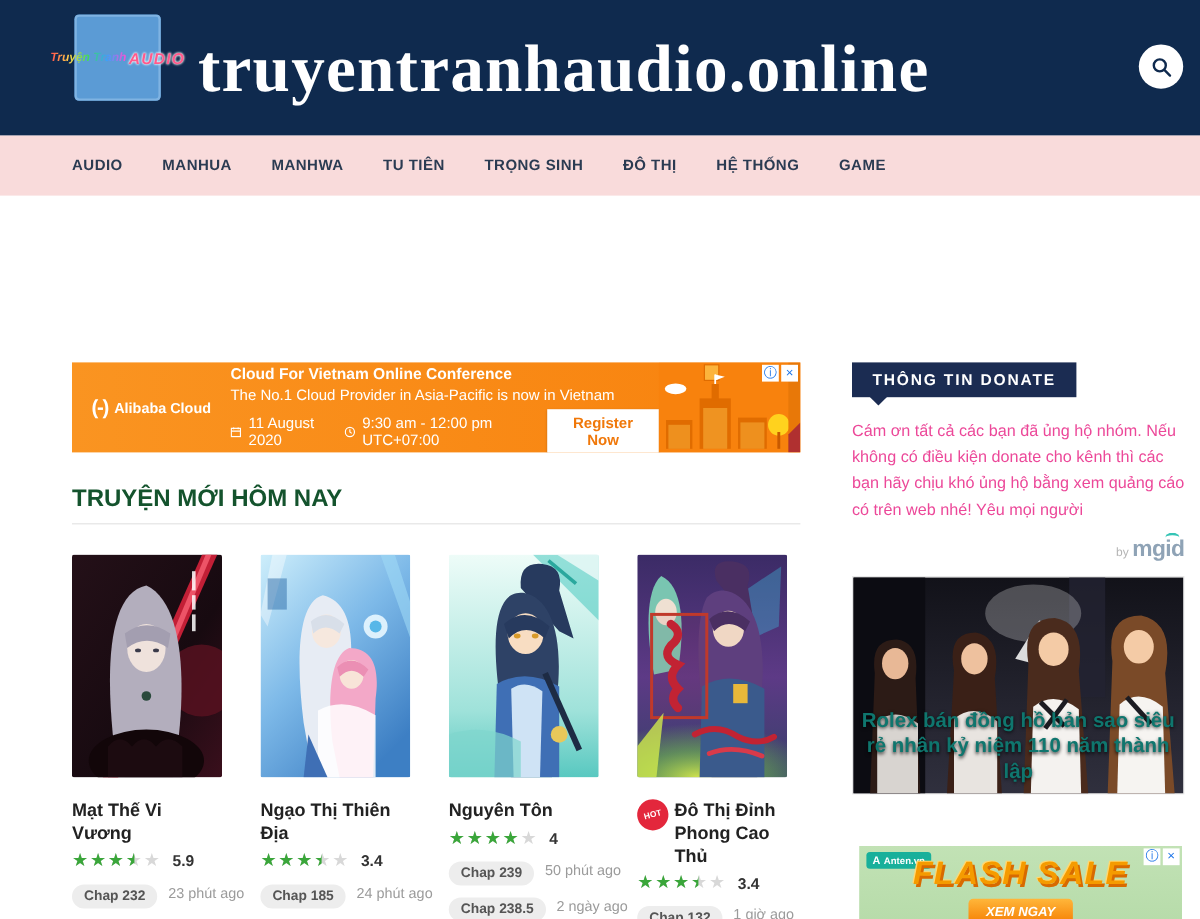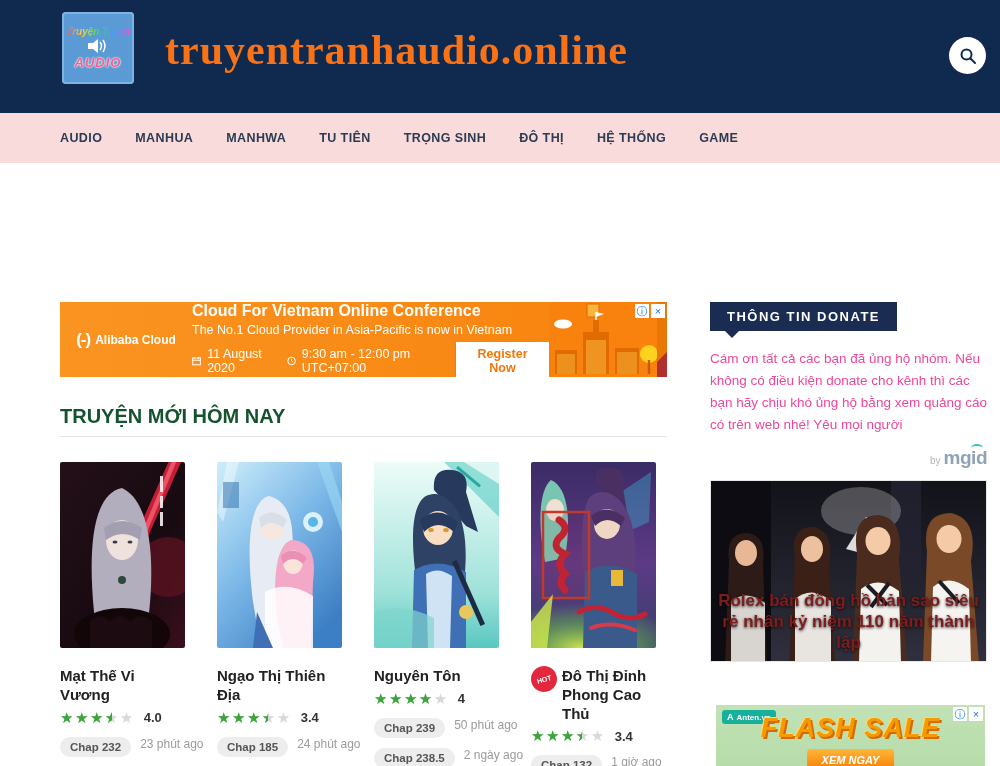--- a/index.html
+++ b/index.html
@@ -3,50 +3,50 @@
 <meta charset="utf-8">
 <style>
   * { margin:0; padding:0; box-sizing:border-box; }
   html,body { background:#fff; }
   body { font-family:"Liberation Sans", sans-serif; }
   .page { position:relative; width:1000px; height:766px; background:#fff; overflow:hidden; }
 
   
   .header { position:absolute; left:0; top:0; width:1000px; height:113px; background:#0f2a4e; }
   .logo-box { position:absolute; left:62px; top:12px; width:72px; height:72px; background:#5b9bd5;
-              border-radius:4px; box-shadow:0 0 0 2px #7fb3e2 inset; display:flex; flex-direction:column;
+              border-radius:4px; box-shadow:0 0 0 2px #7fb3e2 inset; display:flex; flex-direction:row;
               align-items:center; justify-content:center; gap:1px; }
   .logo-line1 { font-size:10px; font-weight:bold; font-style:italic; white-space:nowrap;
                 background:linear-gradient(90deg,#ff4d4d,#ffd24a,#3ddc5a,#3aa0ff,#ff4dd2);
                 -webkit-background-clip:text; background-clip:text; color:transparent; }
   .logo-speaker { width:22px; height:16px; }
   .logo-line2 { font-size:13px; font-weight:bold; font-style:italic; color:#ff5a8c;
                 text-shadow:0 0 2px #fff, 0 0 2px #fff; letter-spacing:1px; }
   .site-title { position:absolute; left:165px; top:26px; font-family:"Liberation Serif", serif;
-                font-weight:bold; font-size:42px; color:#f97316; letter-spacing:1px; }
+                font-weight:bold; font-size:56px; color:#ffffff; letter-spacing:1px; }
   .search-btn { position:absolute; right:14px; top:37px; width:37px; height:37px; border-radius:50%;
                 background:#fff; border:none; display:flex; align-items:center; justify-content:center; cursor:pointer; }
 
   
   .navbar { position:absolute; left:0; top:113px; width:1000px; height:50px; background:#f9dbdb;
             display:flex; align-items:center; }
   .nav-items { display:flex; align-items:center; margin-left:60px; gap:33px; }
   .nav-item { font-size:12.5px; font-weight:bold; color:#2b3b52; letter-spacing:.4px; cursor:pointer; white-space:nowrap; }
   .auth { position:absolute; right:18px; top:10px; display:flex; gap:9px; }
   .auth-btn { border:2px solid #3a4a5c; border-radius:16px; background:transparent; color:#2b3b52;
               font-weight:bold; font-size:12.5px; padding:6px 17px; cursor:pointer; font-family:inherit; }
 
   
   .banner { position:absolute; left:60px; top:302px; width:607px; height:75px;
             background:linear-gradient(90deg,#fa9421,#f8820d); display:flex; align-items:center; overflow:hidden; }
   .banner-logo { width:132px; display:flex; align-items:center; justify-content:center; gap:5px; color:#fff; flex-shrink:0; }
   .banner-logo-mark { font-size:17px; font-weight:bold; letter-spacing:-1px; }
   .banner-logo-text { font-size:12px; font-weight:bold; white-space:nowrap; }
   .banner-mid { flex:1; color:#fff; padding-top:3px; }
-  .banner-title { font-size:16px; font-weight:bold; }
+  .banner-title { font-size:13px; font-weight:bold; }
   .banner-sub { font-size:12.5px; margin-top:3px; }
   .banner-row { display:flex; align-items:center; gap:6px; margin-top:5px; font-size:12.5px; }
   .banner-cta { background:#fff; color:#f0780a; border:none; font-weight:bold; font-size:12.5px;
                 padding:5px 16px; margin-left:14px; cursor:pointer; box-shadow:0 1px 2px rgba(0,0,0,.2); font-family:inherit; }
   .banner-art { width:118px; height:75px; flex-shrink:0; }
   .ad-corner { position:absolute; top:2px; right:2px; display:flex; gap:2px; }
   .ad-corner-ico { width:14px; height:14px; background:#fff; color:#1a73e8; font-size:11px; line-height:14px;
                    text-align:center; cursor:pointer; }
 
   
@@ -79,21 +79,21 @@
   .donate-ribbon::after { content:""; position:absolute; left:14px; bottom:-7px; border-left:8px solid transparent;
                           border-right:8px solid transparent; border-top:8px solid #1b2c52; }
   .donate-text { margin-top:17px; font-size:13.5px; color:#ec4899; line-height:1.62; width:277px; }
   .mgid-row { margin-top:12px; text-align:right; }
   .mgid-by { font-size:10px; color:#b5b5b5; margin-right:3px; }
   .mgid-brand { font-size:19px; font-weight:bold; color:#8fa3b6; letter-spacing:-.5px; position:relative; }
   .mgid-brand::after { content:""; position:absolute; right:4px; top:-3px; width:12px; height:6px;
                        border-top:2px solid #35c4b5; border-radius:50% 50% 0 0; }
   .native-ad { position:relative; margin-top:11px; width:277px; height:182px; overflow:hidden; cursor:pointer;
                border:1px solid #e8e8e8; }
-  .native-caption { position:absolute; left:0; right:0; bottom:8px; text-align:center; color:#7f1d1d;
+  .native-caption { position:absolute; left:0; right:0; bottom:8px; text-align:center; color:#0f766e;
                     font-size:17px; font-weight:bold; line-height:1.22; text-shadow:0 1px 3px rgba(0,0,0,.8);
                     padding:0 4px; }
 
   
   .flash-ad { position:absolute; left:716px; top:705px; width:269px; height:140px;
               background:linear-gradient(#c2e2b5,#a9d49c); overflow:hidden; }
   .flash-logo { position:absolute; left:6px; top:5px; background:#18b09b; color:#fff; border-radius:3px;
                 font-size:8px; font-weight:bold; padding:2px 5px; display:flex; align-items:center; gap:3px; }
   .flash-logo-a { font-size:9px; }
   .flash-title { position:absolute; left:0; right:0; top:8px; text-align:center; font-size:27px; font-weight:bold;
@@ -221,21 +221,21 @@
           <rect x="100" y="50" width="3" height="14" fill="#fff" opacity=".85"></rect>
         </svg>
       </div>
       <div class="card-title-row">
         <span class="card-title">Mạt Thế Vi Vương</span>
       </div>
       <div class="stars-row">
         <span class="stars">
           <span class="stars-base">★★★★★</span><span class="stars-fill" style="width: 70%;">★★★★★</span>
         </span>
-        <span class="rating-num">4.0</span>
+        <span class="rating-num">5.9</span>
       </div>
       <div class="chap-row">
         <span class="chap-pill">Chap 232</span>
         <span class="chap-time">23 phút ago</span>
       </div>
       <div class="chap-row">
         <span class="chap-pill">Chap 231</span>
         <span class="chap-time">05/08/2020</span>
       </div>
     </div>

